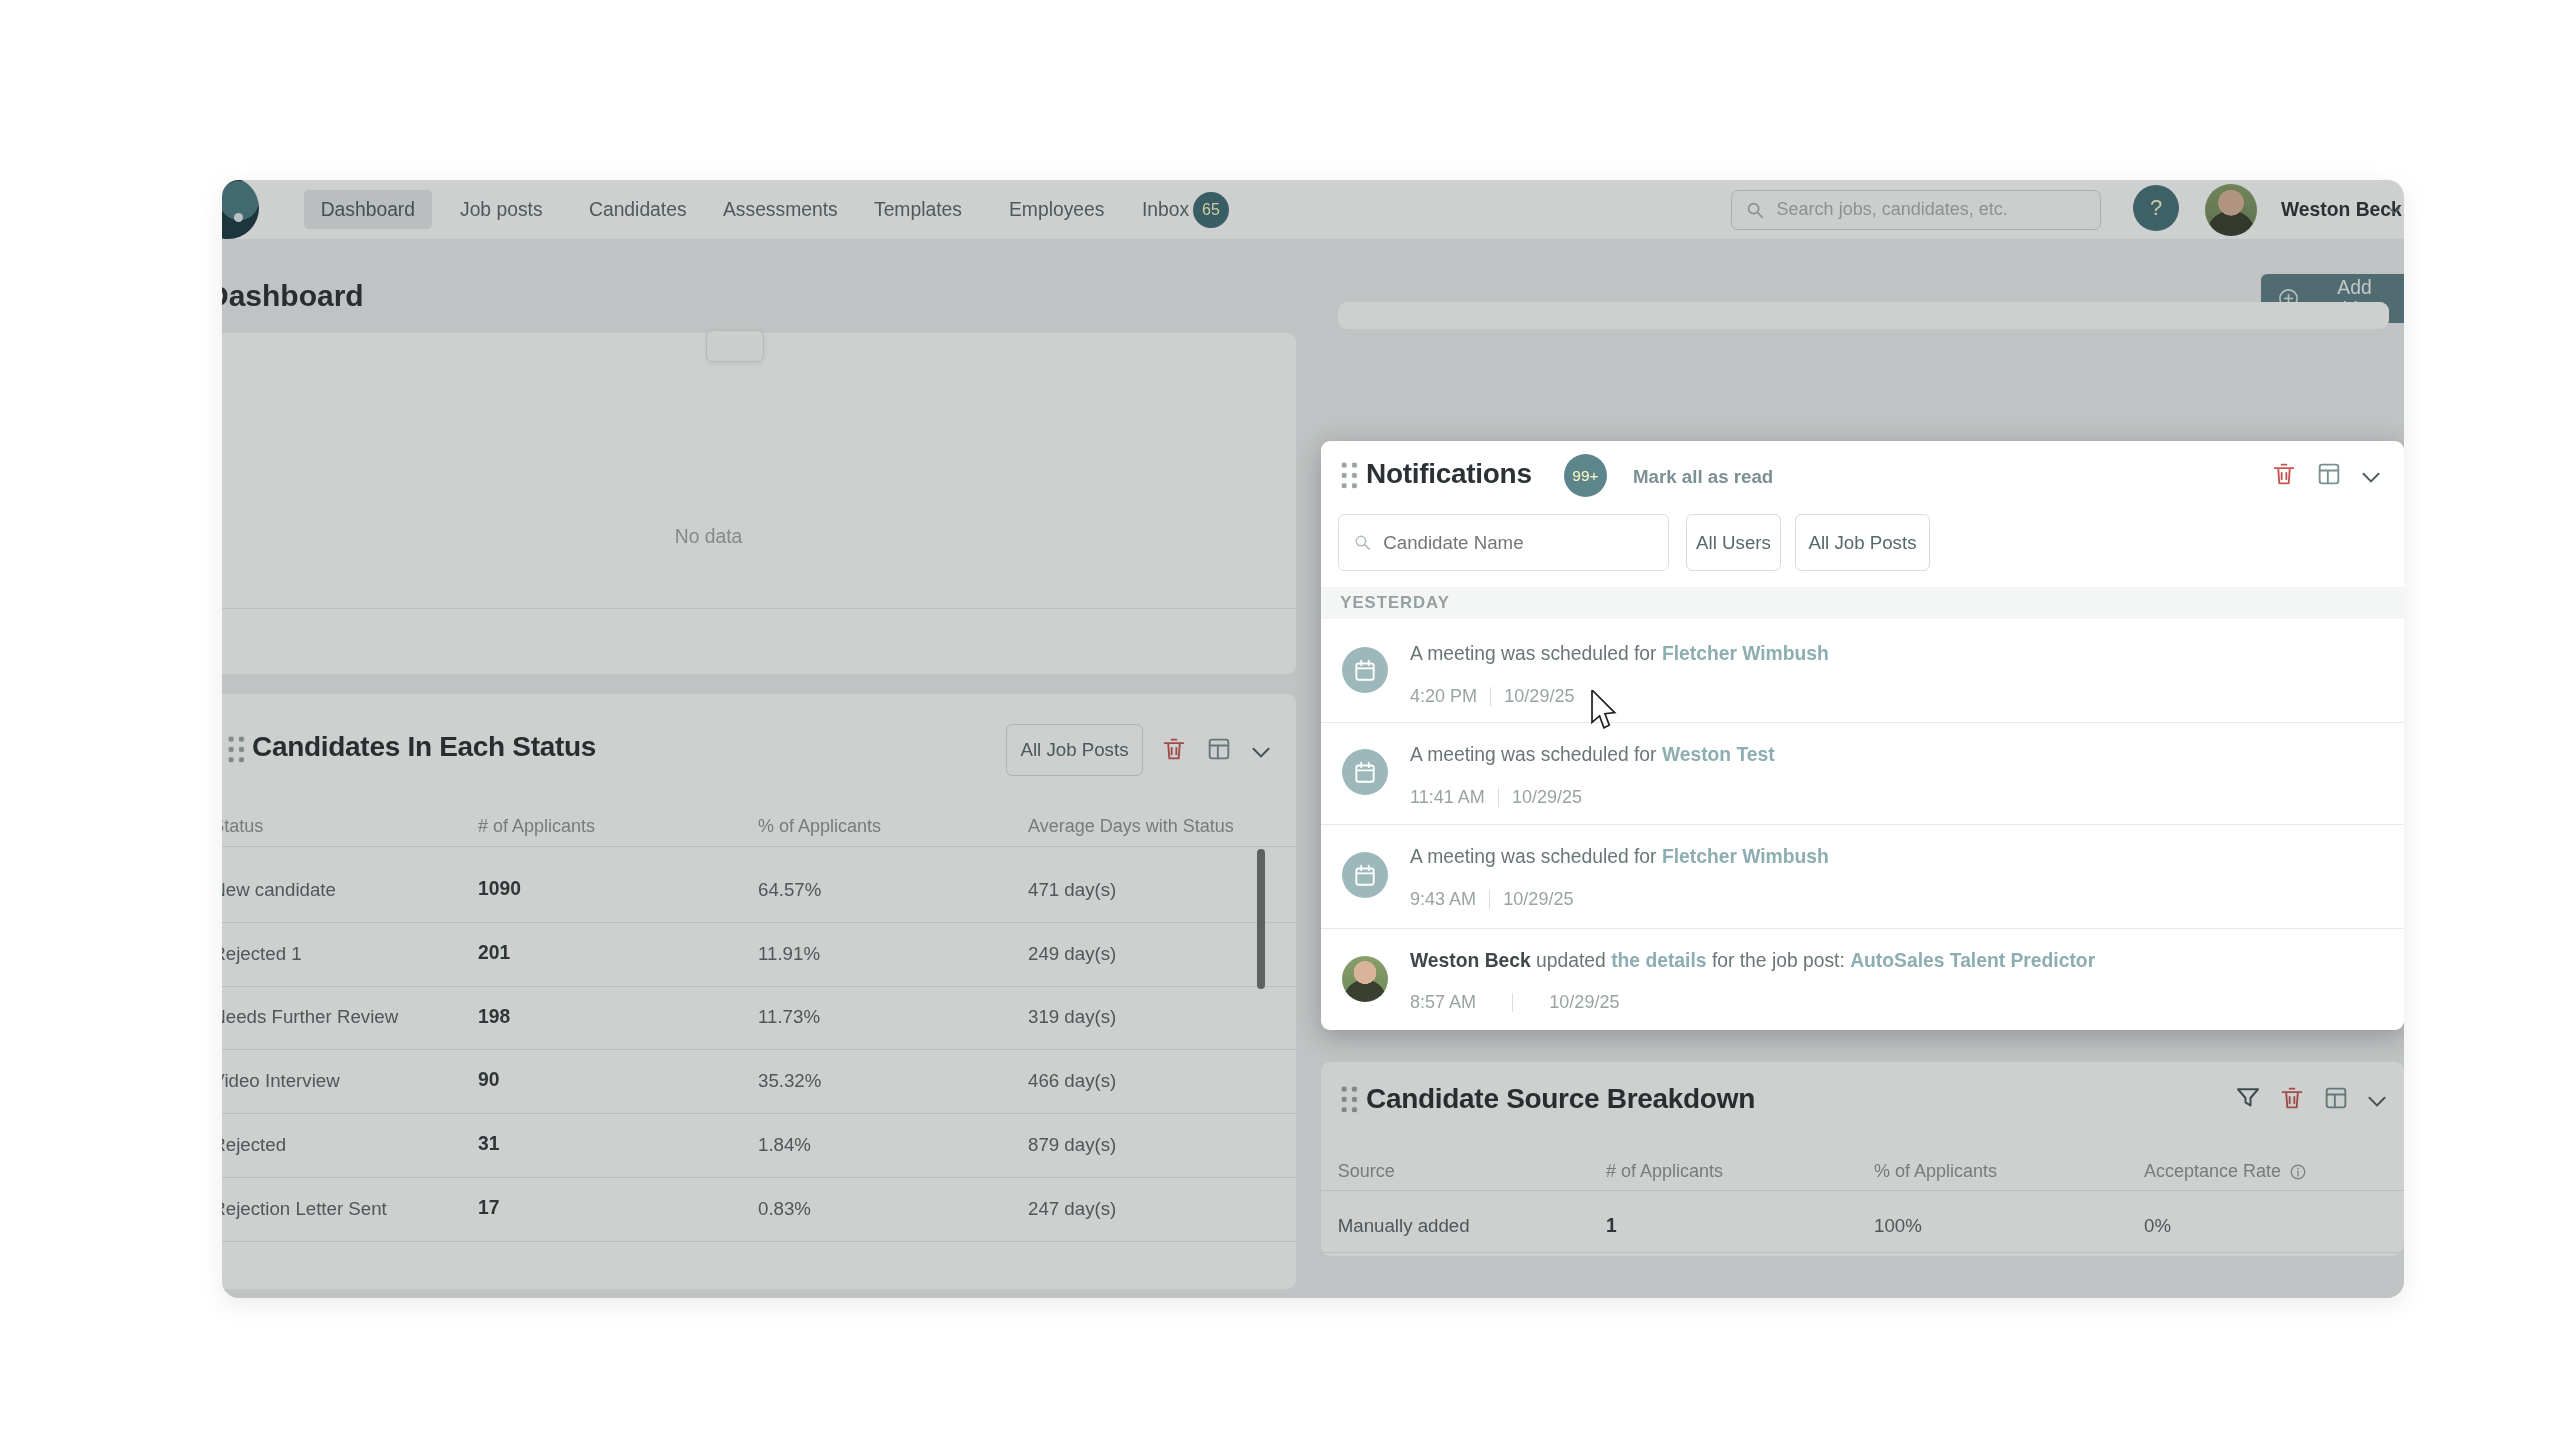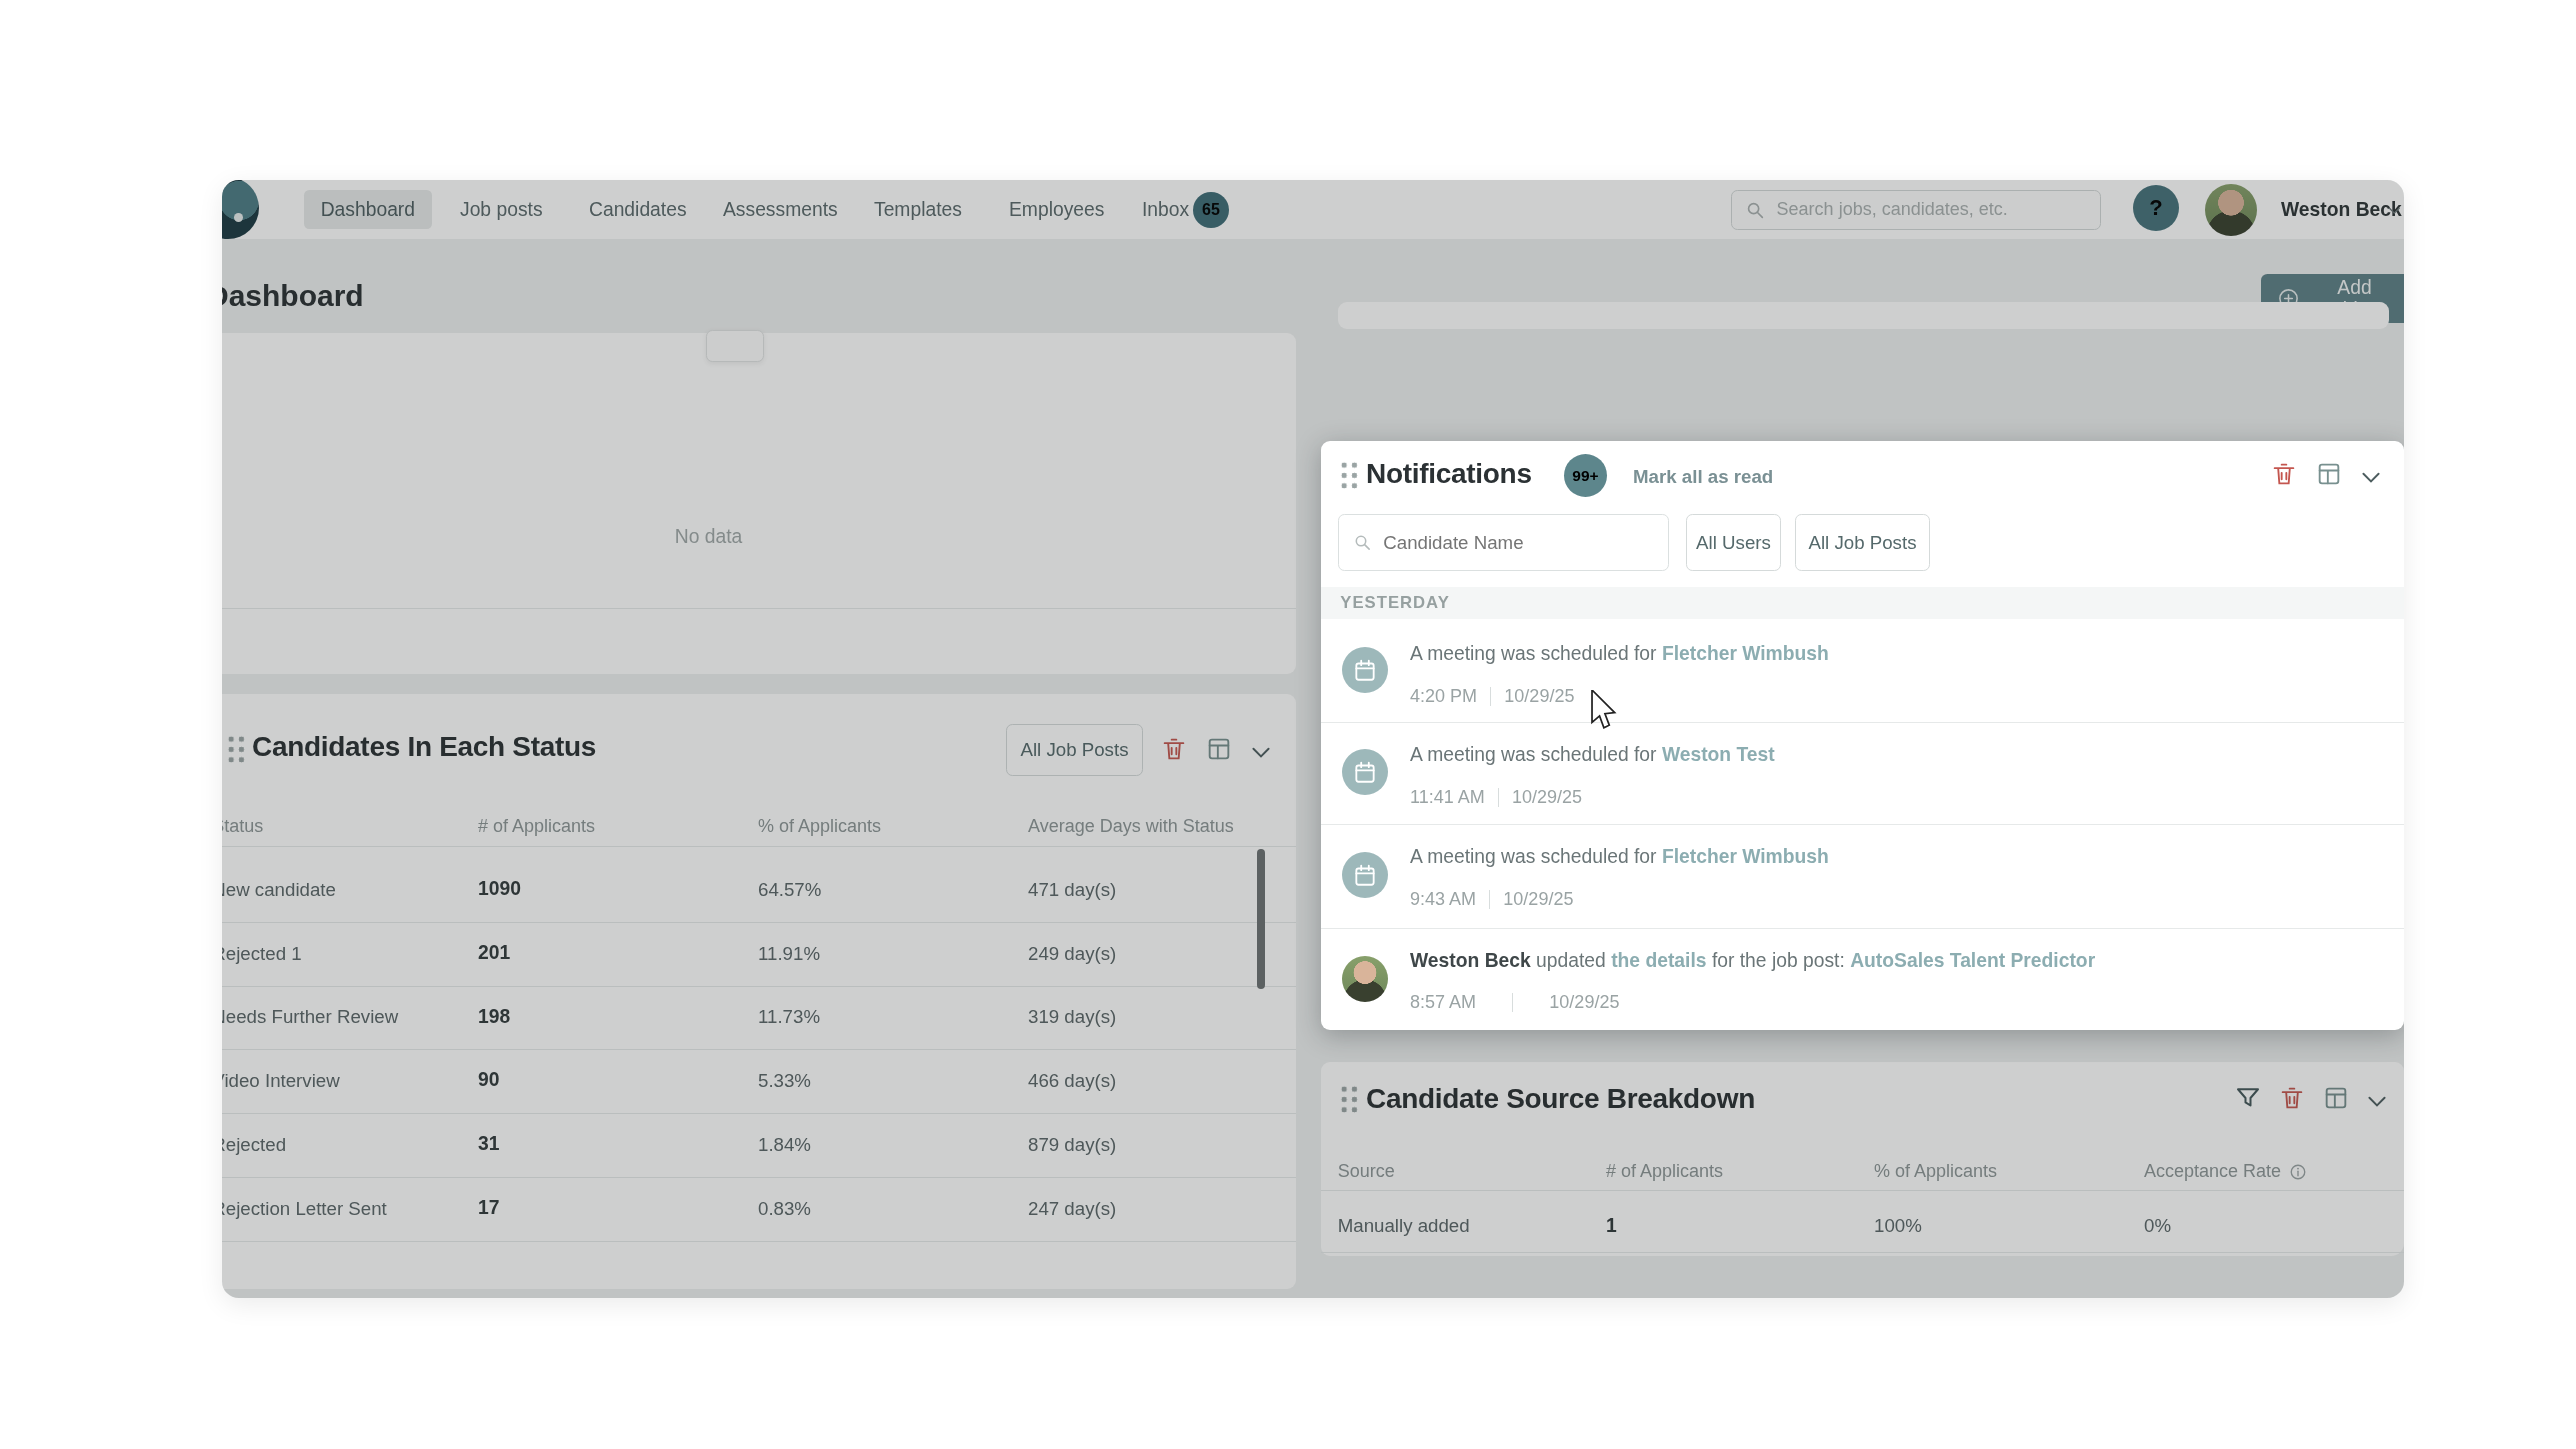--- a/index.html
+++ b/index.html
@@ -11,21 +11,21 @@
     background:#eef0f0;border-radius:16.7px;overflow:hidden;box-shadow:0 6.4px 26px rgba(0,0,0,.08);}
   
   .navbar{position:absolute;left:0;top:0;width:100%;height:59px;background:#ffffff;}
   .logo{position:absolute;left:-25px;top:-2.6px;width:62px;height:62px;border-radius:50%;
     background:radial-gradient(circle at 68% 38%, #4e7d86 0 34%, #1d3a43 35%);}
   .logo::after{content:"";position:absolute;left:37px;top:36px;width:9px;height:9px;border-radius:50%;background:#e8eeee;}
   .navtab{position:absolute;top:10.3px;height:39px;border-radius:5.2px;display:flex;align-items:center;justify-content:center;
     font-size:19.3px;color:#5b6a6c;font-weight:500;padding:0 16.7px;}
   .navtab.active{background:#e7eaea;color:#4e5e60;}
   .navlabel{position:absolute;top:0;height:59px;display:flex;align-items:center;font-size:19.3px;color:#5b6a6c;font-weight:500;}
-  .badge-circle{position:absolute;border-radius:50%;display:flex;align-items:center;justify-content:center;color:#000000;font-weight:700;}
+  .badge-circle{position:absolute;border-radius:50%;display:flex;align-items:center;justify-content:center;color:#fef9c3;font-weight:400;}
   .searchbox{position:absolute;left:1509px;top:9.7px;width:370px;height:40px;border:1.3px solid #d3d8d8;border-radius:6.4px;
     background:#fdfdfd;display:flex;align-items:center;padding:0 11.6px;color:#a9b0b0;}
   .searchbox input{border:none;outline:none;background:transparent;font-size:18px;color:#6a7577;width:100%;
     font-family:"Liberation Sans", sans-serif;}
   .searchbox input::placeholder{color:#a9b0b0;}
   .help{left:1911px;top:5.2px;width:46px;height:46px;background:#47737c;font-size:22px;}
   .avatar{border-radius:50%;
     background:radial-gradient(circle at 50% 36%, #d9b49a 0 30%, rgba(0,0,0,0) 31%),
     radial-gradient(circle at 50% 98%, #39402f 0 42%, rgba(0,0,0,0) 43%),
     linear-gradient(#88a06b,#6d8759);}
@@ -157,21 +157,21 @@
     <div>
       <div class="td abs" style="left:19.3px;top:312px;">Needs Further Review</div>
       <div class="td num abs" style="left:285px;top:312px;">198</div>
       <div class="td abs" style="left:565px;top:312px;">11.73%</div>
       <div class="td abs" style="left:835px;top:312px;">319 day(s)</div>
       <div class="divider" style="left:0;top:355px;width:1103px;"></div>
     </div>
     <div>
       <div class="td abs" style="left:19.3px;top:376px;">Video Interview</div>
       <div class="td num abs" style="left:285px;top:375px;">90</div>
-      <div class="td abs" style="left:565px;top:376px;">5.33%</div>
+      <div class="td abs" style="left:565px;top:376px;">35.32%</div>
       <div class="td abs" style="left:835px;top:376px;">466 day(s)</div>
       <div class="divider" style="left:0;top:419px;width:1103px;"></div>
     </div>
     <div>
       <div class="td abs" style="left:19.3px;top:440px;">Rejected</div>
       <div class="td num abs" style="left:285px;top:439px;">31</div>
       <div class="td abs" style="left:565px;top:440px;">1.84%</div>
       <div class="td abs" style="left:835px;top:440px;">879 day(s)</div>
       <div class="divider" style="left:0;top:483px;width:1103px;"></div>
     </div>

